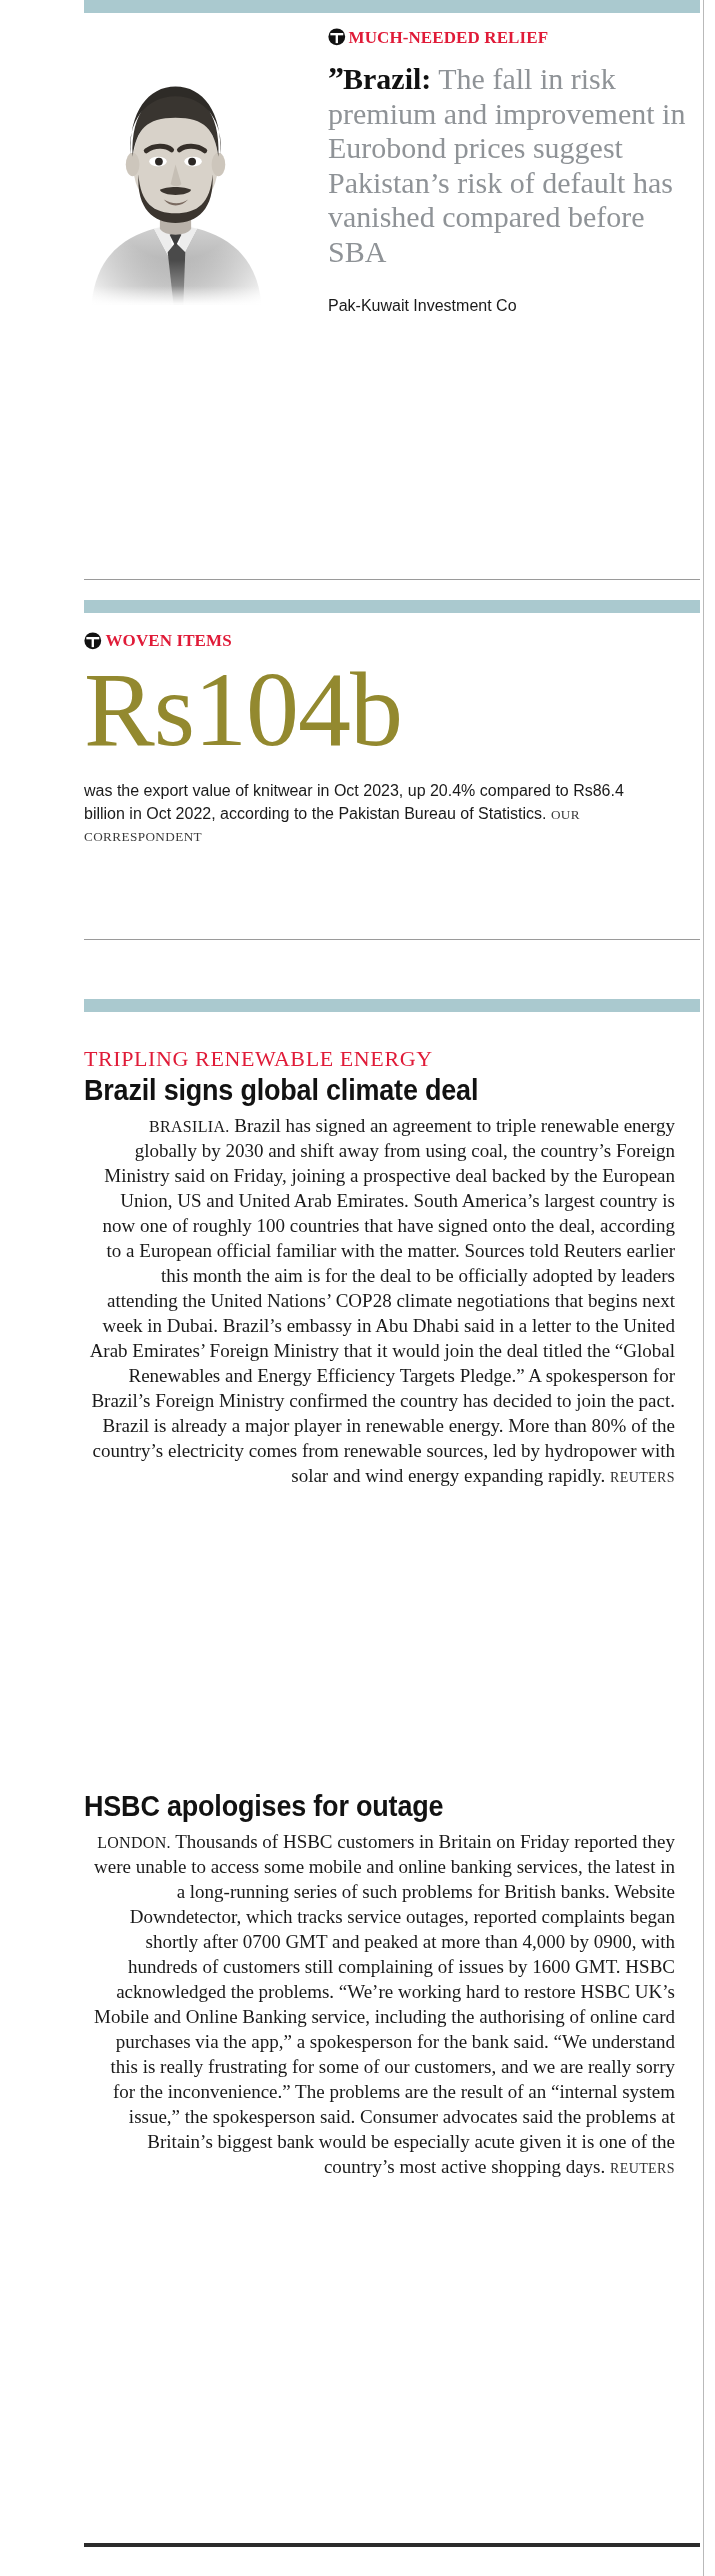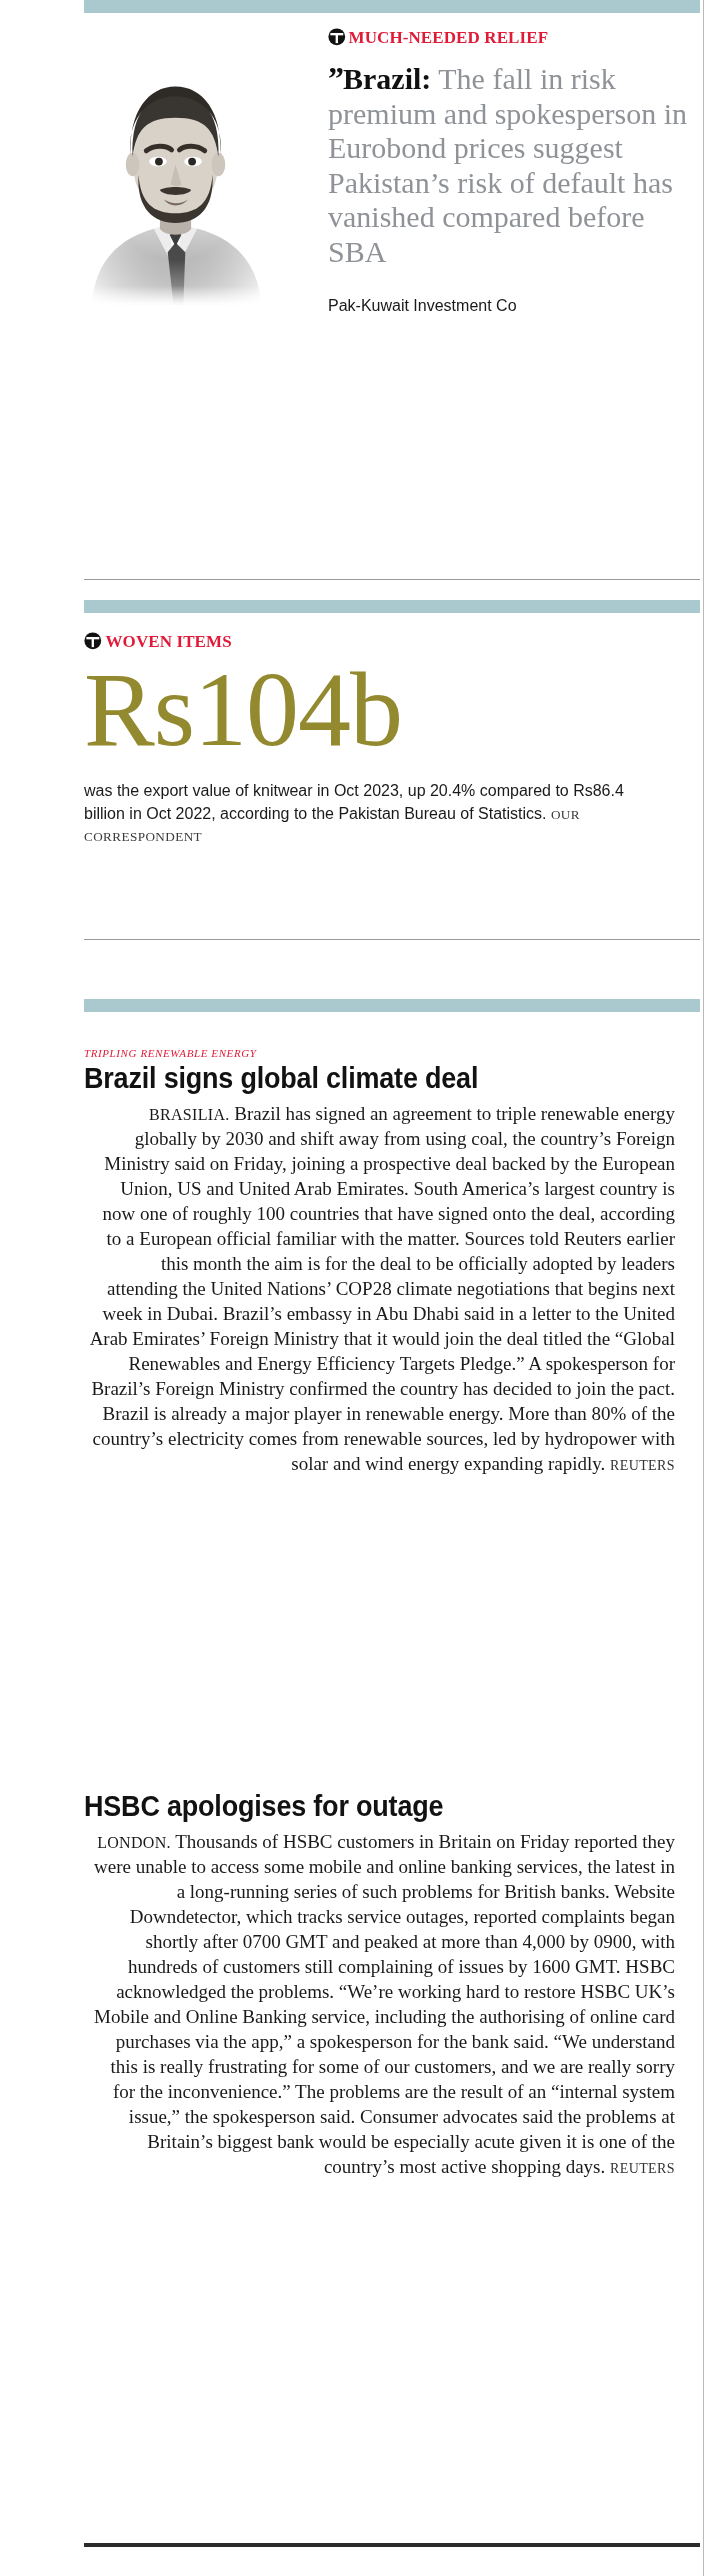--- a/index.html
+++ b/index.html
@@ -142,21 +142,21 @@
     margin-left: 84px;
     width: 616px;
   }
   .num-inner {
     padding-left: 84px;
     padding-right: 13.7px;
     margin-top: 19.6px;
   }
   .num-kicker {
     display: flex;
-    align-items: center;
+    align-items: flex-start;
     gap: 3.9px;
     margin-bottom: 3.9px;
   }
   .bignum {
     font-family: "Liberation Serif", serif;
     font-size: 106px;
     line-height: 1.02;
     color: #93892f;
     letter-spacing: -1px;
     margin: 5.9px 0 9.8px 0;
@@ -186,26 +186,25 @@
     margin-left: 84px;
     width: 616px;
   }
   .art-inner {
     padding-left: 84px;
     padding-right: 15.6px;
   }
   .art-kicker {
     color: #e01b38;
     font-family: "Liberation Serif", serif;
-    font-size: 11px;
+    font-size: 22px;
     letter-spacing: 0.6px;
     margin-top: 35px;
     margin-bottom: 2.9px;
     line-height: 1.1;
-    font-style: italic;
   }
   .art-headline {
     font-family: "Liberation Sans", sans-serif;
     font-weight: bold;
     font-size: 29px;
     line-height: 1.12;
     color: #121212;
     margin: 0 0 7.8px 0;
     transform: scaleX(0.93);
     transform-origin: left center;
@@ -316,21 +315,21 @@
           <span class="tlogo">
             <svg width="17.6" height="17.6" viewBox="0 0 18 18" xmlns="http://www.w3.org/2000/svg">
               <circle cx="9" cy="9" r="8.6" fill="#111111"></circle>
               <rect x="2.4" y="5.1" width="13.2" height="2.4" fill="#ffffff"></rect>
               <rect x="7.8" y="5.1" width="2.4" height="10.4" fill="#ffffff"></rect>
             </svg>
           </span>
           <span class="kicker-text">MUCH-NEEDED RELIEF</span>
         </div>
 
-        <p class="quote-text"><span class="qmark">”</span><span class="qname">Brazil:</span><span> The fall in risk premium and spokesperson in Eurobond prices suggest Pakistan’s risk of default has vanished compared before SBA</span></p>
+        <p class="quote-text"><span class="qmark">”</span><span class="qname">Brazil:</span><span> The fall in risk premium and improvement in Eurobond prices suggest Pakistan’s risk of default has vanished compared before SBA</span></p>
 
         <div class="attrib">
           <div>Pak-Kuwait Investment Co</div>
         </div>
 
       </div>
     </div>
   </section>
 
   <hr class="hr-thin" style="position:absolute; left:84px; top:579px; width:616px;">

